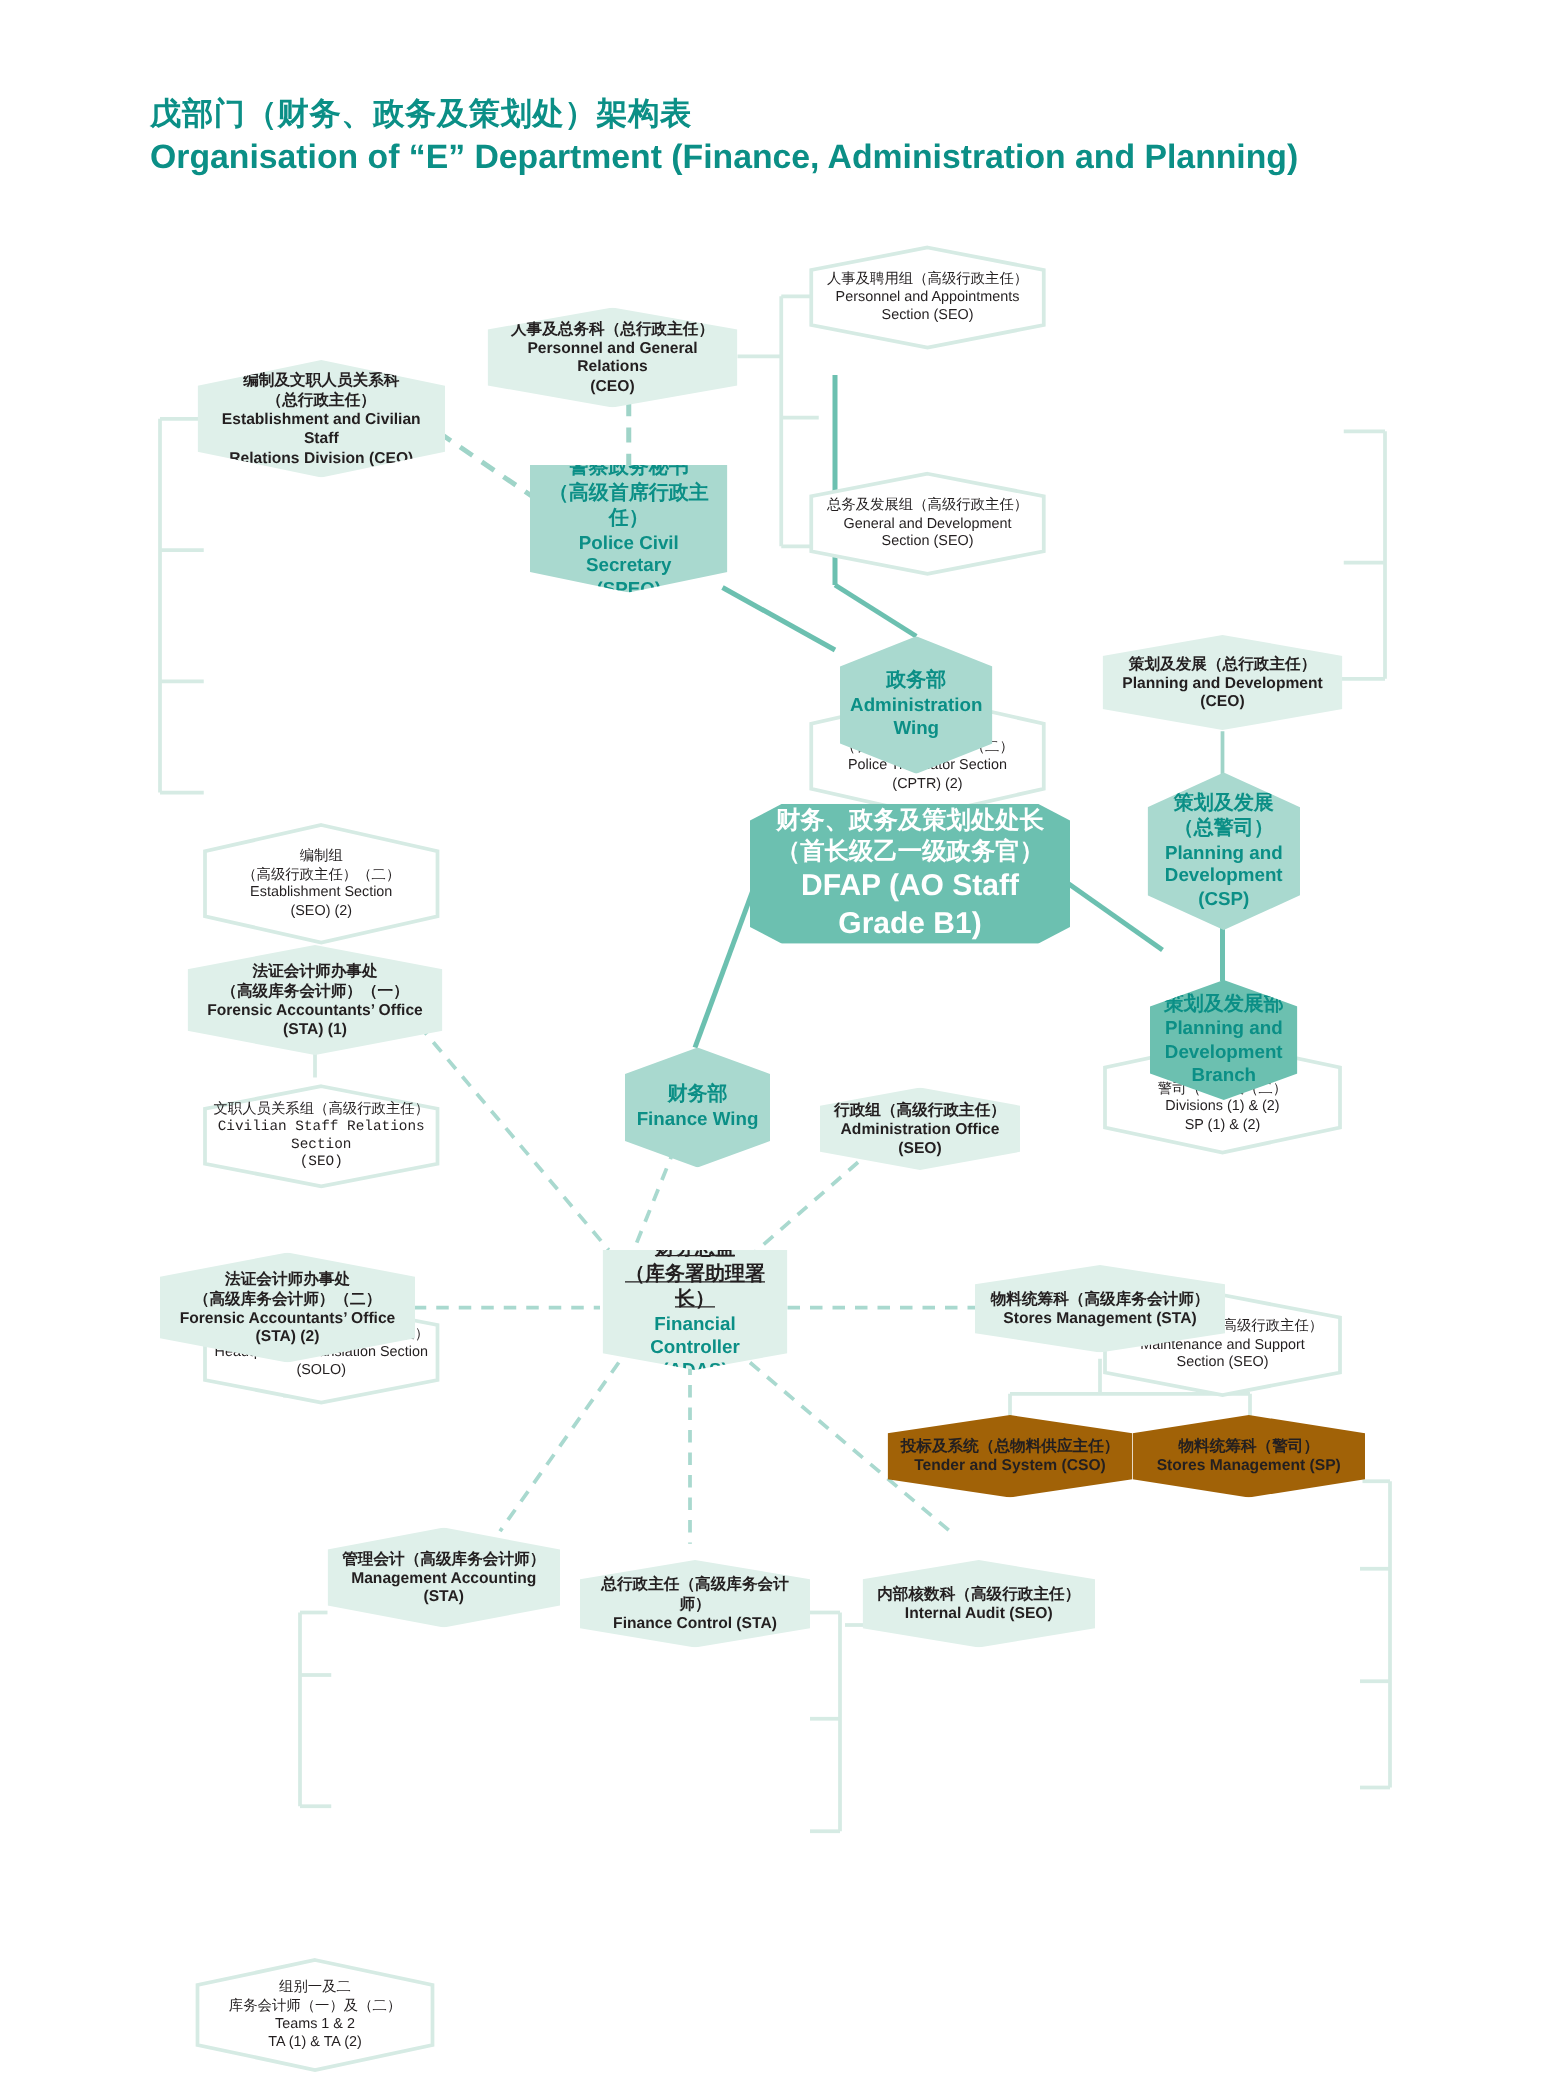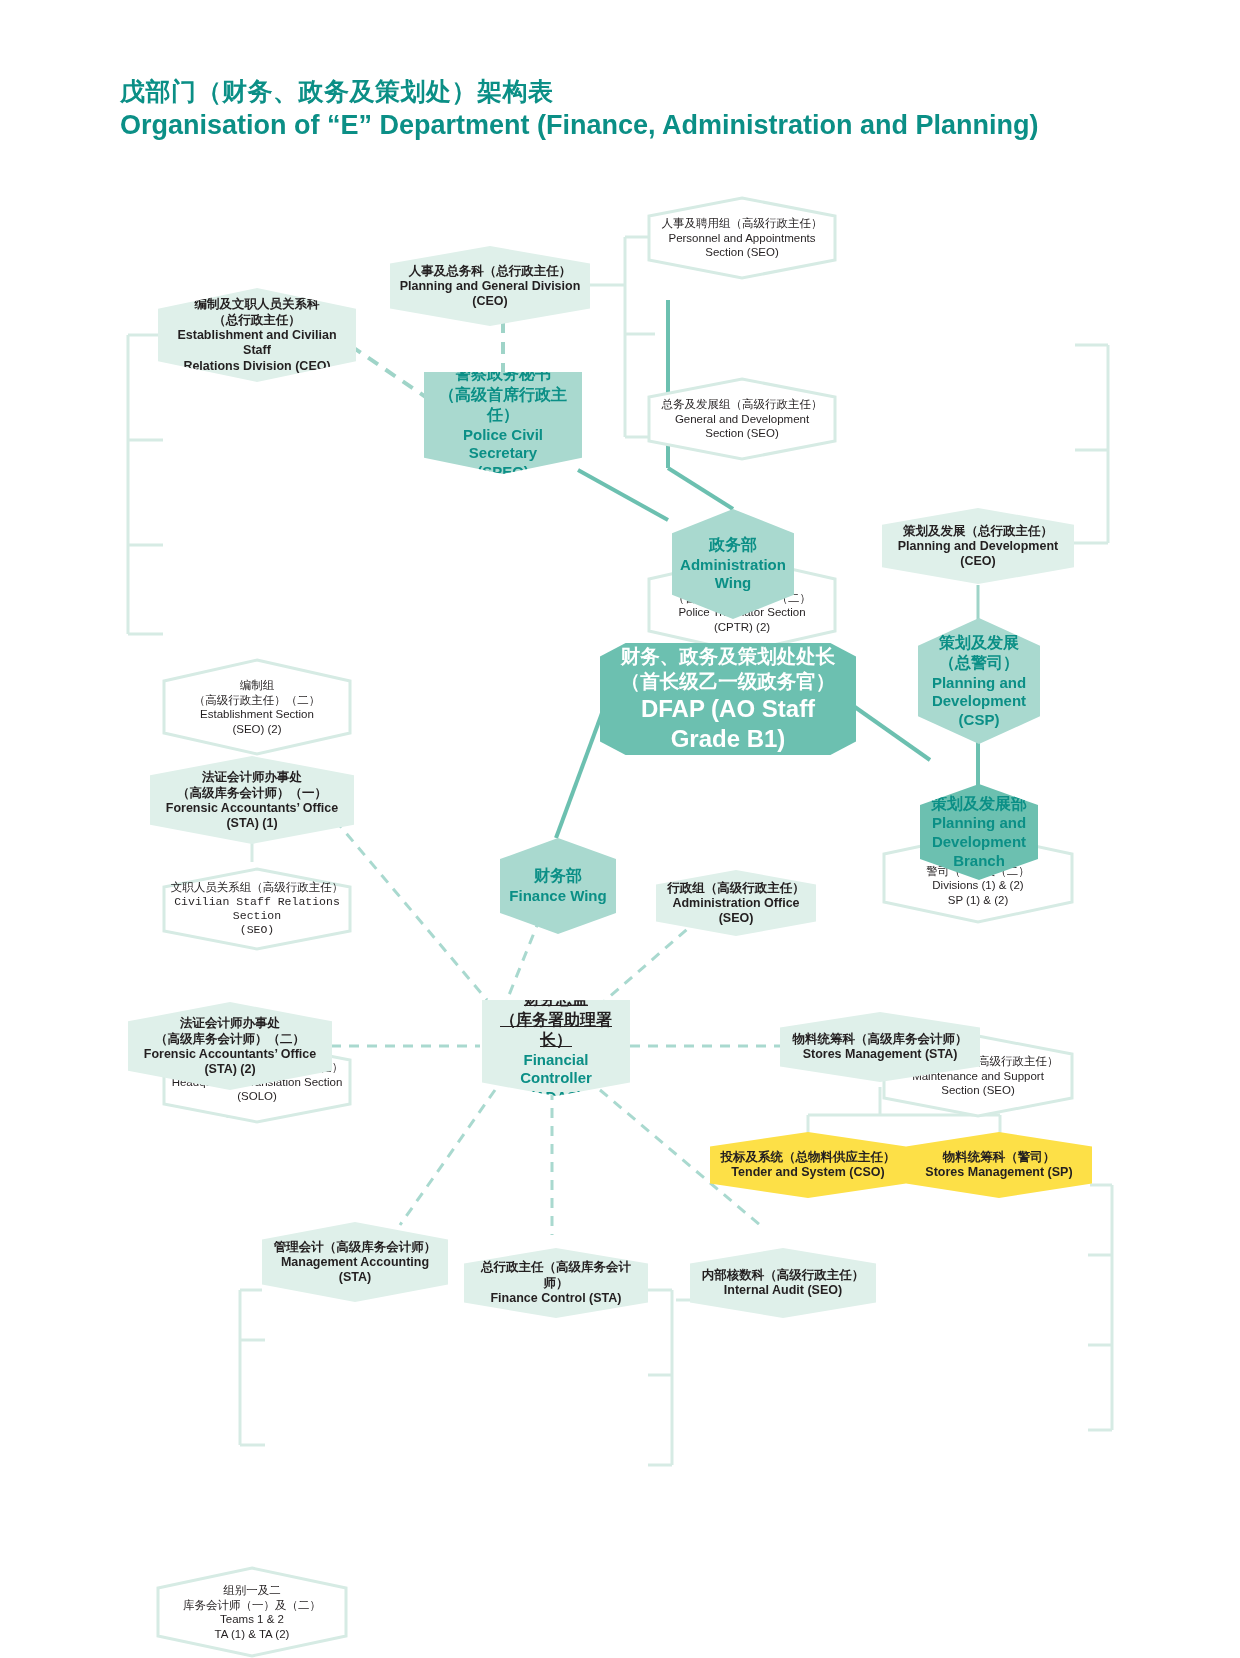--- a/index.html
+++ b/index.html
@@ -16,21 +16,21 @@
         text-align:center;box-sizing:border-box;}
   .node .inner{padding:0 8px;width:100%;}
   .node .zh{display:block;font-weight:bold;color:#231f20;line-height:1.28;}
   .node .en{display:block;color:#231f20;line-height:1.24;}
 
   
   .hex{clip-path:polygon(50% 0%,100% 22%,100% 78%,50% 100%,0% 78%,0% 22%);}
 
   
   .fill-light{background:#dff0ea;}
-  .fill-grey{background:#fde047;}
+  .fill-grey{background:#a16207;}
   .fill-mid{background:#a9d9cf;}
   .fill-strong{background:#6cc0b0;}
   .outline-hex{position:relative;background:transparent;}
   .outline-hex svg{position:absolute;inset:0;width:100%;height:100%;}
   .outline-hex .inner{position:relative;z-index:2;}
 
   .t-teal .zh,.t-teal .en{color:#0b8f86;}
   .t-white .zh,.t-white .en{color:#ffffff;}
   .fs11 .zh{font-size:11.5px;} .fs11 .en{font-size:11.5px;}
   .fs12 .zh{font-size:12.5px;} .fs12 .en{font-size:12.5px;}
@@ -127,21 +127,21 @@
   </svg>
 
   <div class="title">
     <div class="zh">戊部门（财务、政务及策划处）架构表</div>
     <div class="en">Organisation of “E” Department (Finance, Administration and Planning)</div>
   </div>
 
   <div class="node hex fill-light fs12 bold-en" style="left:390px;top:246px;width:200px;height:80px;">
     <div class="inner">
       <span class="zh">人事及总务科（总行政主任）</span>
-      <span class="en" style="white-space:pre-line;">Planning and General Division
+      <span class="en" style="white-space:pre-line;">Personnel and General Relations
 (CEO)</span>
     </div>
   </div>
 
   <div class="node outline-hex fs11 reg" style="left:647px;top:196px;width:190px;height:84px;">
     <svg viewBox="0 0 190 84" preserveAspectRatio="none">
         <polygon points="95,2 188,20 188,64 95,82 2,64 2,20" fill="#ffffff" stroke="#d6ebe4" stroke-width="3"></polygon>
       </svg>
     <div class="inner">
       <span class="zh">人事及聘用组（高级行政主任）</span>

